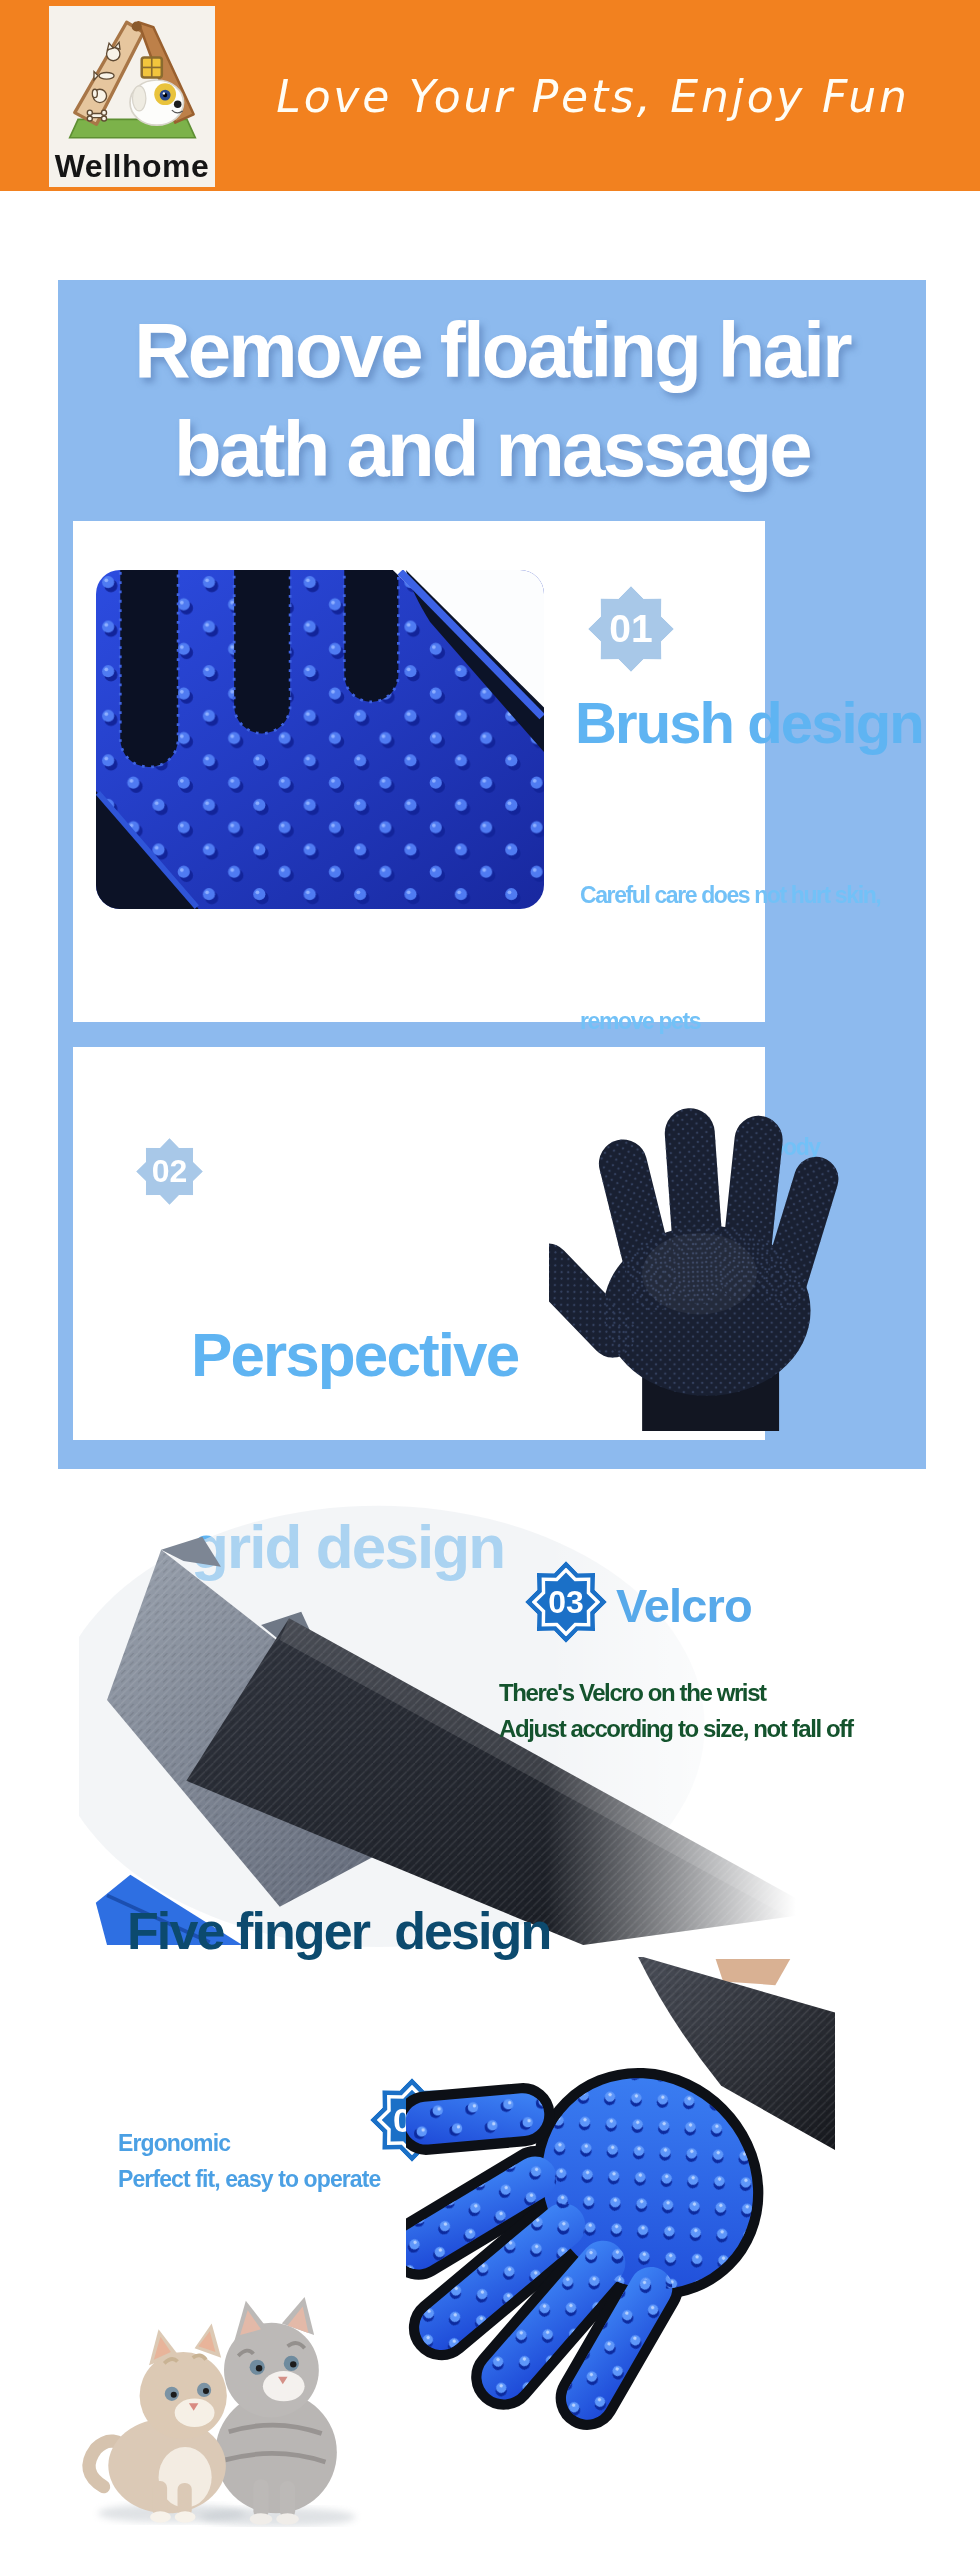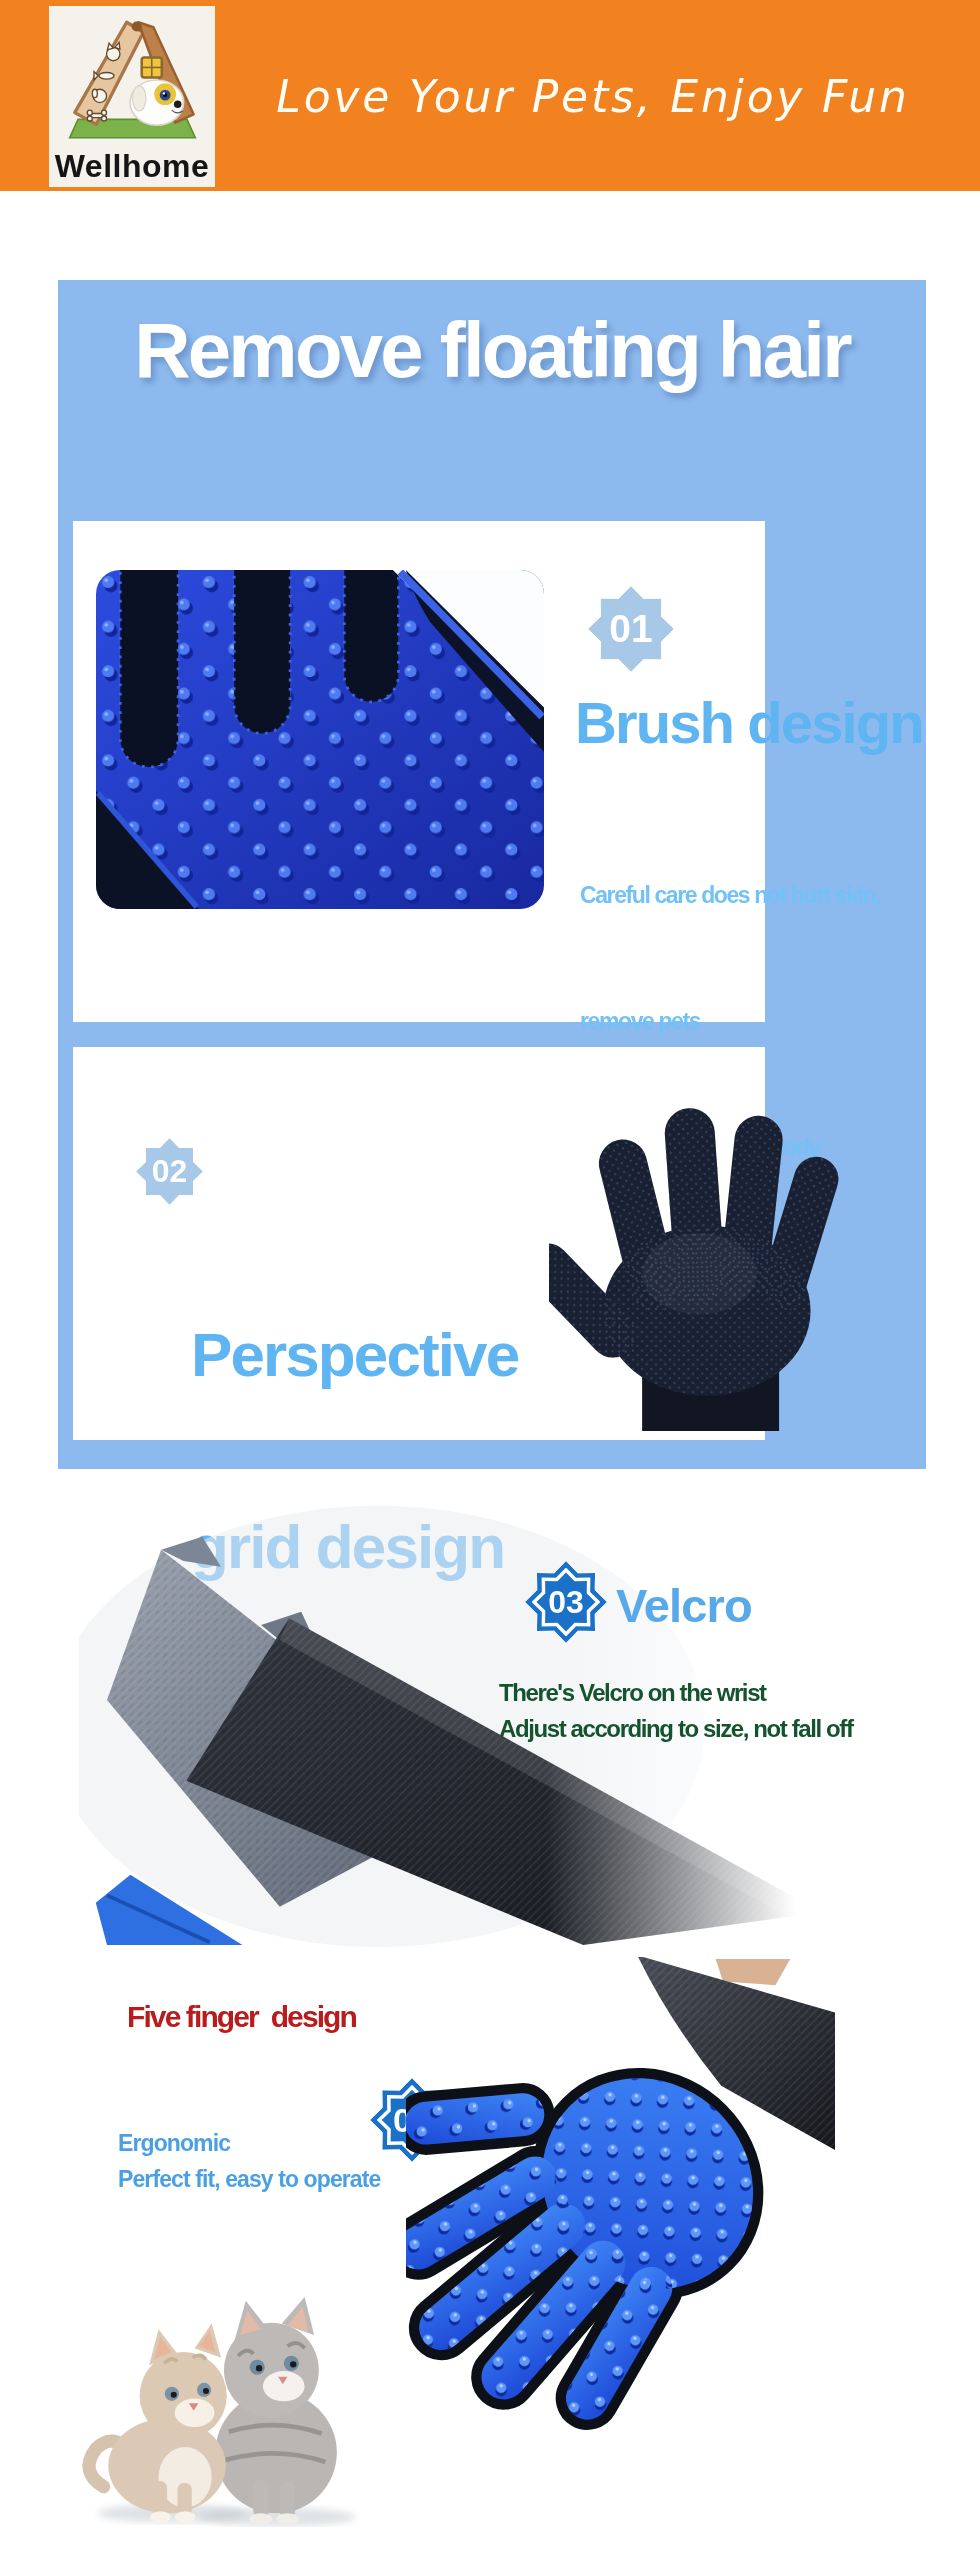--- a/index.html
+++ b/index.html
@@ -57,22 +57,22 @@
   
   .velcro-photo{position:absolute;left:79px;top:1501px;width:761px;height:446px;}
   .badge3{left:525px;top:1561px;width:82px;height:82px;} .badge3 .num{font-size:32px;}
   .velcro-title{position:absolute;left:616px;top:1578px;font-size:47px;font-weight:bold;
                 color:#57A9EA;letter-spacing:-0.9px;}
   .velcro-body{position:absolute;left:499px;top:1675px;font-size:24px;line-height:36px;
                font-weight:bold;color:#14532d;letter-spacing:-1.4px;}
   .velcro-body div{white-space:pre;}
 
   
-  .s4-title{position:absolute;left:127px;top:2000px;font-size:30px;font-weight:bold;
-            color:#b91c1c;letter-spacing:-1.9px;white-space:pre;}
+  .s4-title{position:absolute;left:127px;top:1901px;font-size:52px;font-weight:bold;
+            color:#0c4a6e;letter-spacing:-1.9px;white-space:pre;}
   .badge4{left:370px;top:2078px;width:84px;height:84px;} .badge4 .num{font-size:34px;}
   .s4-body{position:absolute;left:118px;top:2125px;font-size:23px;line-height:36px;
            font-weight:bold;color:#4BA0E4;letter-spacing:-0.9px;}
   .s4-body div{white-space:pre;}
   .glove4{position:absolute;left:406px;top:1957px;width:429px;height:489px;}
   .kittens{position:absolute;left:77px;top:2289px;width:294px;height:238px;}
 </style>
 </head>
 <body>
 
@@ -114,20 +114,21 @@
         <path d="M136,117 Q142,123 149,118" stroke="#555" stroke-width="1.5" fill="none"></path>
       </svg>
       <div class="brand-name">Wellhome</div>
     </div>
     <div class="slogan">Love Your Pets, Enjoy Fun</div>
   </div>
 
   <div class="blue-frame">
     <div class="banner-title">
       <div>Remove floating hair</div>
+      <div>bath and massage</div>
     </div>
 
     <div class="card card1">
       <div class="photo1">
         <svg width="448" height="339" viewBox="0 0 480 365" preserveAspectRatio="none">
           <defs>
             <linearGradient id="pg1" x1="0" y1="0" x2="1" y2="1">
               <stop offset="0" stop-color="#2c4ce0"></stop>
                 <stop offset="1" stop-color="#18289f"></stop>
             </linearGradient>

